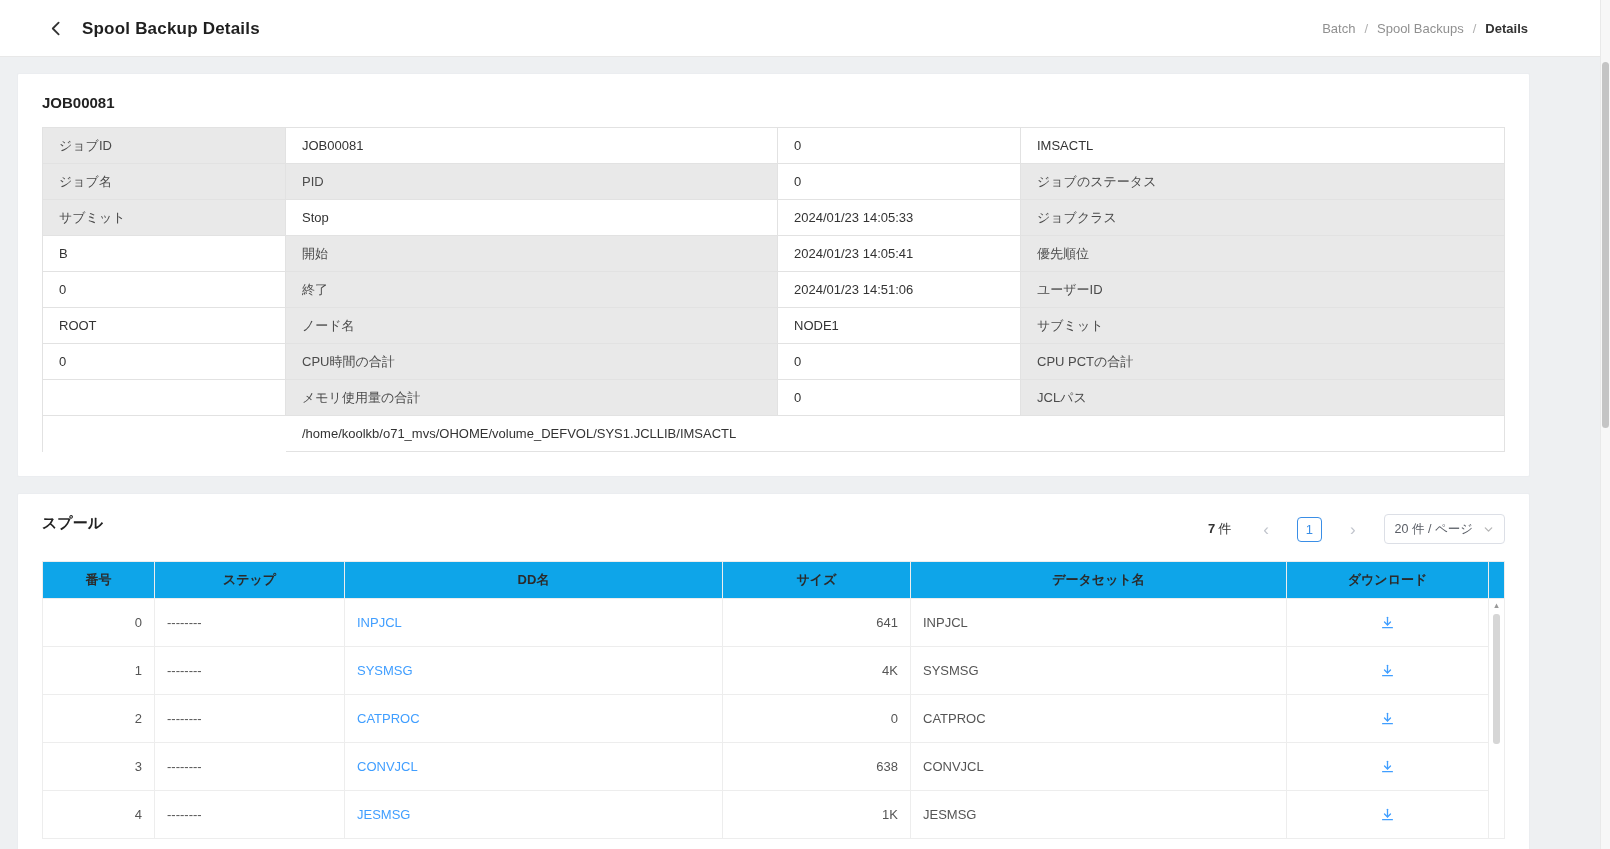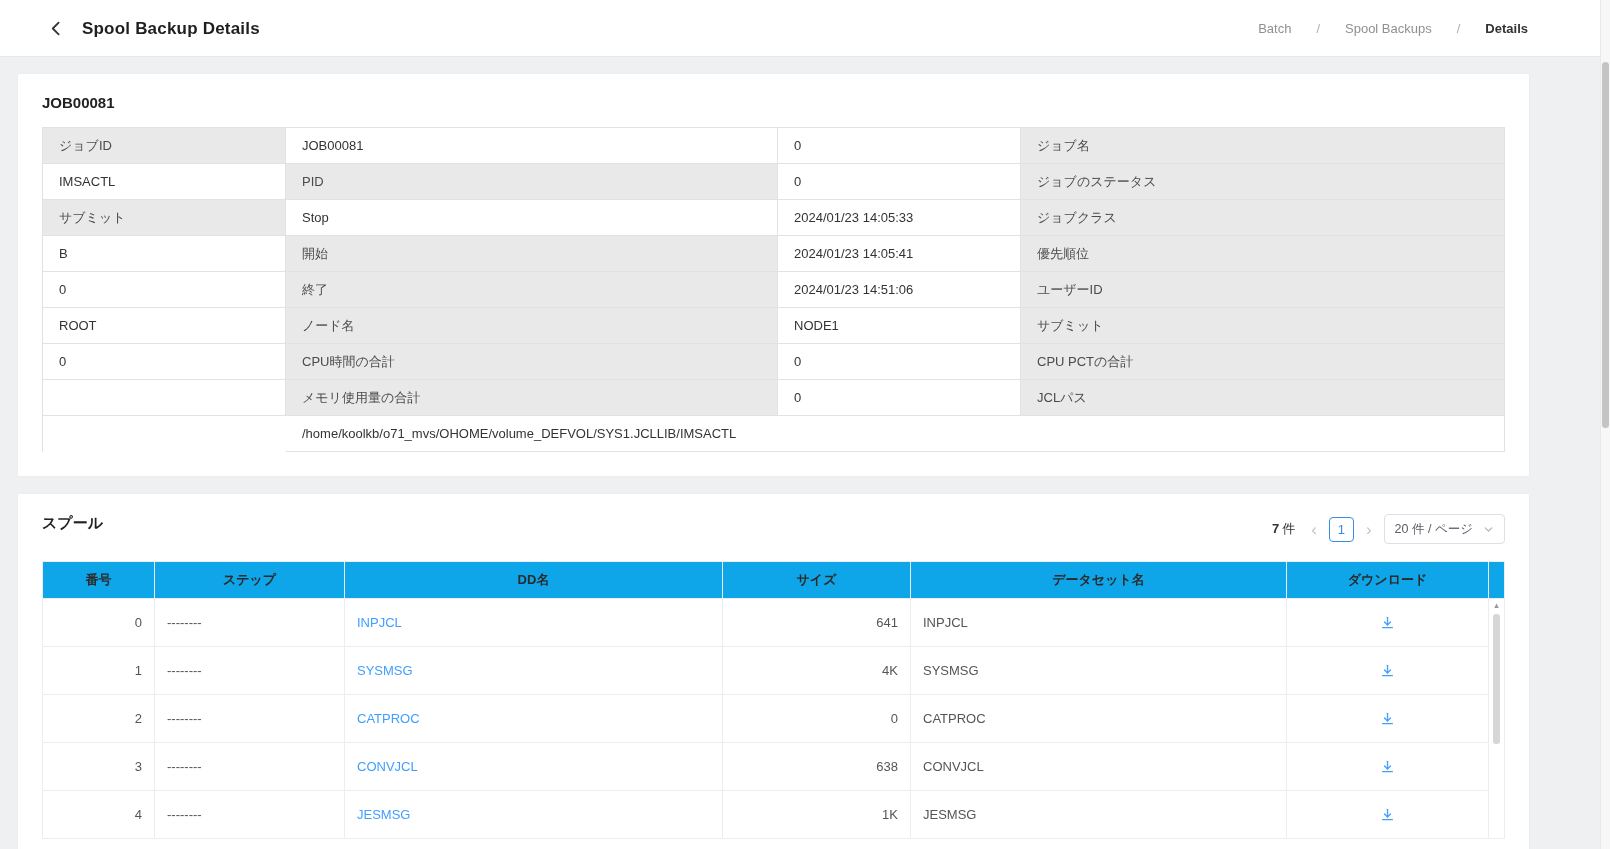--- a/index.html
+++ b/index.html
@@ -12,21 +12,21 @@
 
   
   .page-header {
     height:57px; background:#fff; border-bottom:1px solid #e8e8e8;
     display:flex; align-items:center; justify-content:space-between;
     padding:0 82px 0 46px;
   }
   .header-left { display:flex; align-items:flex-end; gap:15px; }
   .back-btn { background:none; border:none; cursor:pointer; display:flex; align-items:center; padding:2px; }
   .page-title { font-size:17px; font-weight:bold; color:#1f1f1f; letter-spacing:.2px; }
-  .breadcrumb { display:flex; align-items:flex-end; gap:25px; font-size:13px; color:#909090; }
+  .breadcrumb { display:flex; align-items:flex-end; gap:9px; font-size:13px; color:#909090; }
   .bc-item { cursor:pointer; }
   .bc-sep { color:#b0b0b0; }
   .bc-item.current { color:#333; font-weight:bold; cursor:default; }
 
   
   .content { padding:16px 80px 24px 17px; height:792px; overflow:hidden; }
   .card {
     background:#fff; border:1px solid #ebedf0; border-radius:2px;
     padding:20px 24px 24px 24px; margin-bottom:16px;
   }
@@ -42,21 +42,21 @@
     height:36px; display:flex; align-items:center; padding:0 16px;
     font-size:13px; overflow:hidden; white-space:nowrap;
   }
   .dlabel { background:var(--label-cell-bg,#e9e9e9); color:#4b4b4b; }
   .dvalue { background:#fff; color:#333; }
   .dvalue.span3 { grid-column:2 / 5; }
 
   
   .spool-head { display:flex; justify-content:space-between; margin-bottom:17px; }
   .spool-head .section-title { margin-bottom:0; }
-  .spool-controls { display:flex; align-items:center; gap:10px; }
+  .spool-controls { display:flex; align-items:center; gap:26px; }
   .total-text { color:#333; margin-right:4px; }
   .total-text b { font-weight:bold; margin-right:3px; }
   .pg-btn {
     background:none; border:none; color:#c0c4cc; font-size:17px; line-height:1;
     cursor:pointer; padding:0 2px; font-family:inherit;
   }
   .pg-current {
     min-width:25px; height:25px; background:#fff;
     border:1px solid var(--accent-blue,#3a8ee6); color:var(--accent-blue,#3a8ee6);
     border-radius:4px; font-size:13px; cursor:pointer; font-family:inherit;
@@ -130,22 +130,22 @@
 <main class="content">
 
   <section class="card">
     <h2 class="section-title">JOB00081</h2>
     <div class="detail-table">
 
       <div class="dcell dlabel">ジョブID</div>
       <div class="dcell dvalue">JOB00081</div>
       <div class="dcell dvalue">0</div>
 
+      <div class="dcell dvalue">IMSACTL</div>
       <div class="dcell dlabel">ジョブ名</div>
-      <div class="dcell dvalue">IMSACTL</div>
       <div class="dcell dlabel">PID</div>
       <div class="dcell dvalue">0</div>
 
       <div class="dcell dlabel">ジョブのステータス</div>
       <div class="dcell dlabel">サブミット</div>
       <div class="dcell dvalue">Stop</div>
       <div class="dcell dvalue">2024/01/23 14:05:33</div>
 
       <div class="dcell dlabel">ジョブクラス</div>
       <div class="dcell dvalue">B</div>

